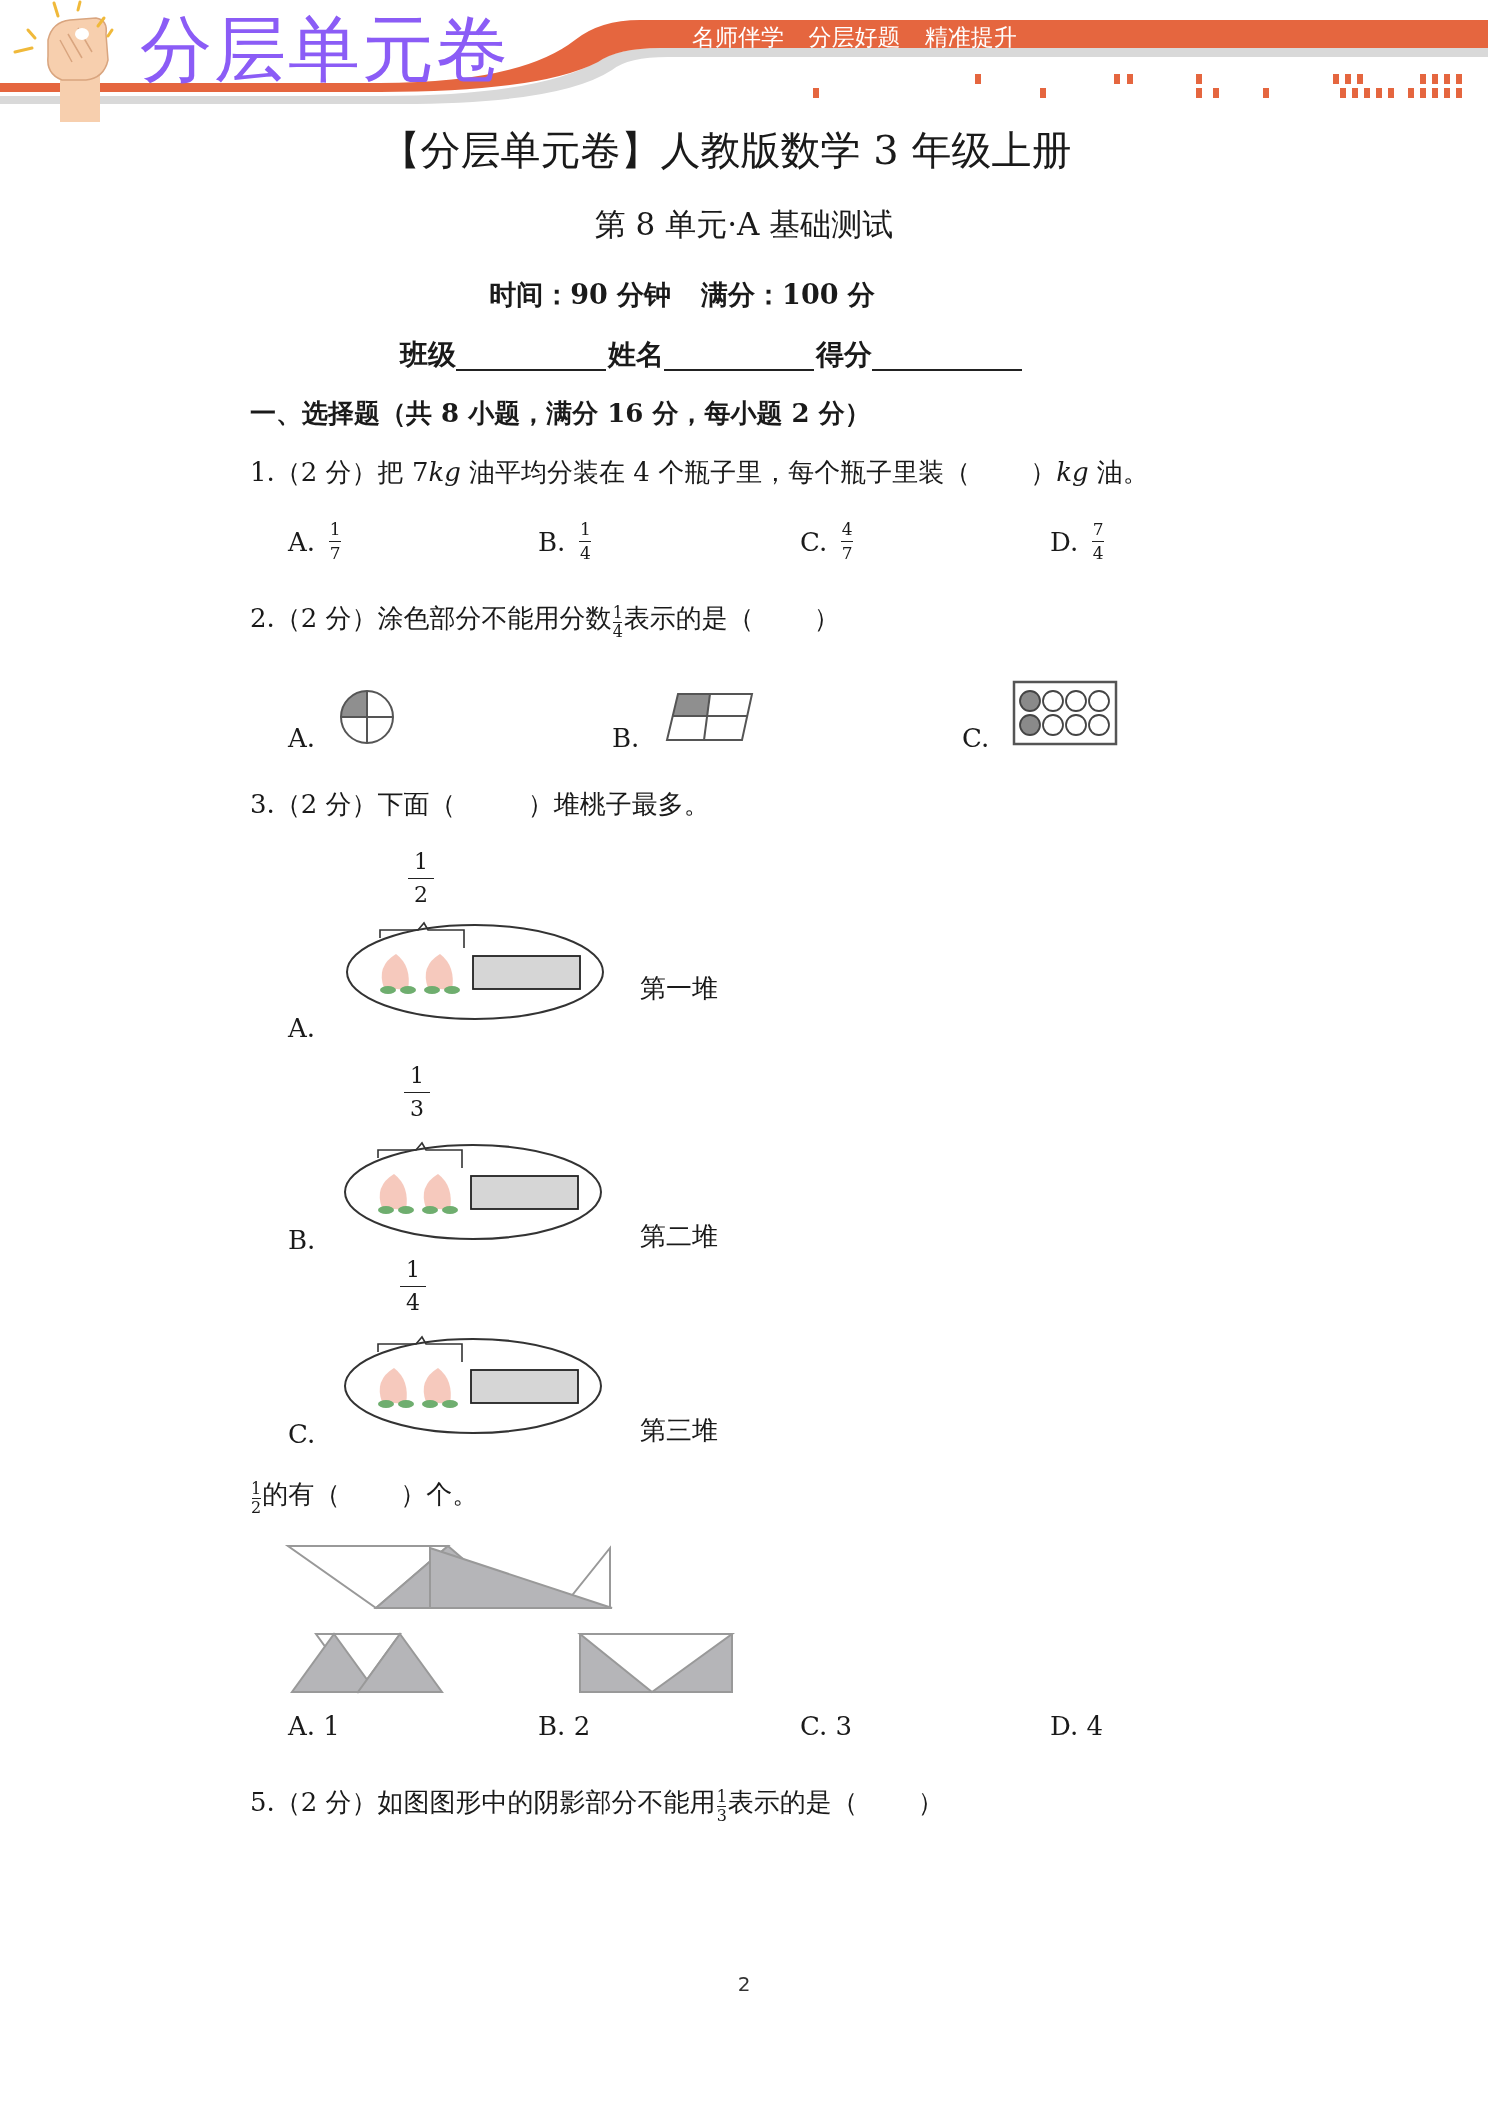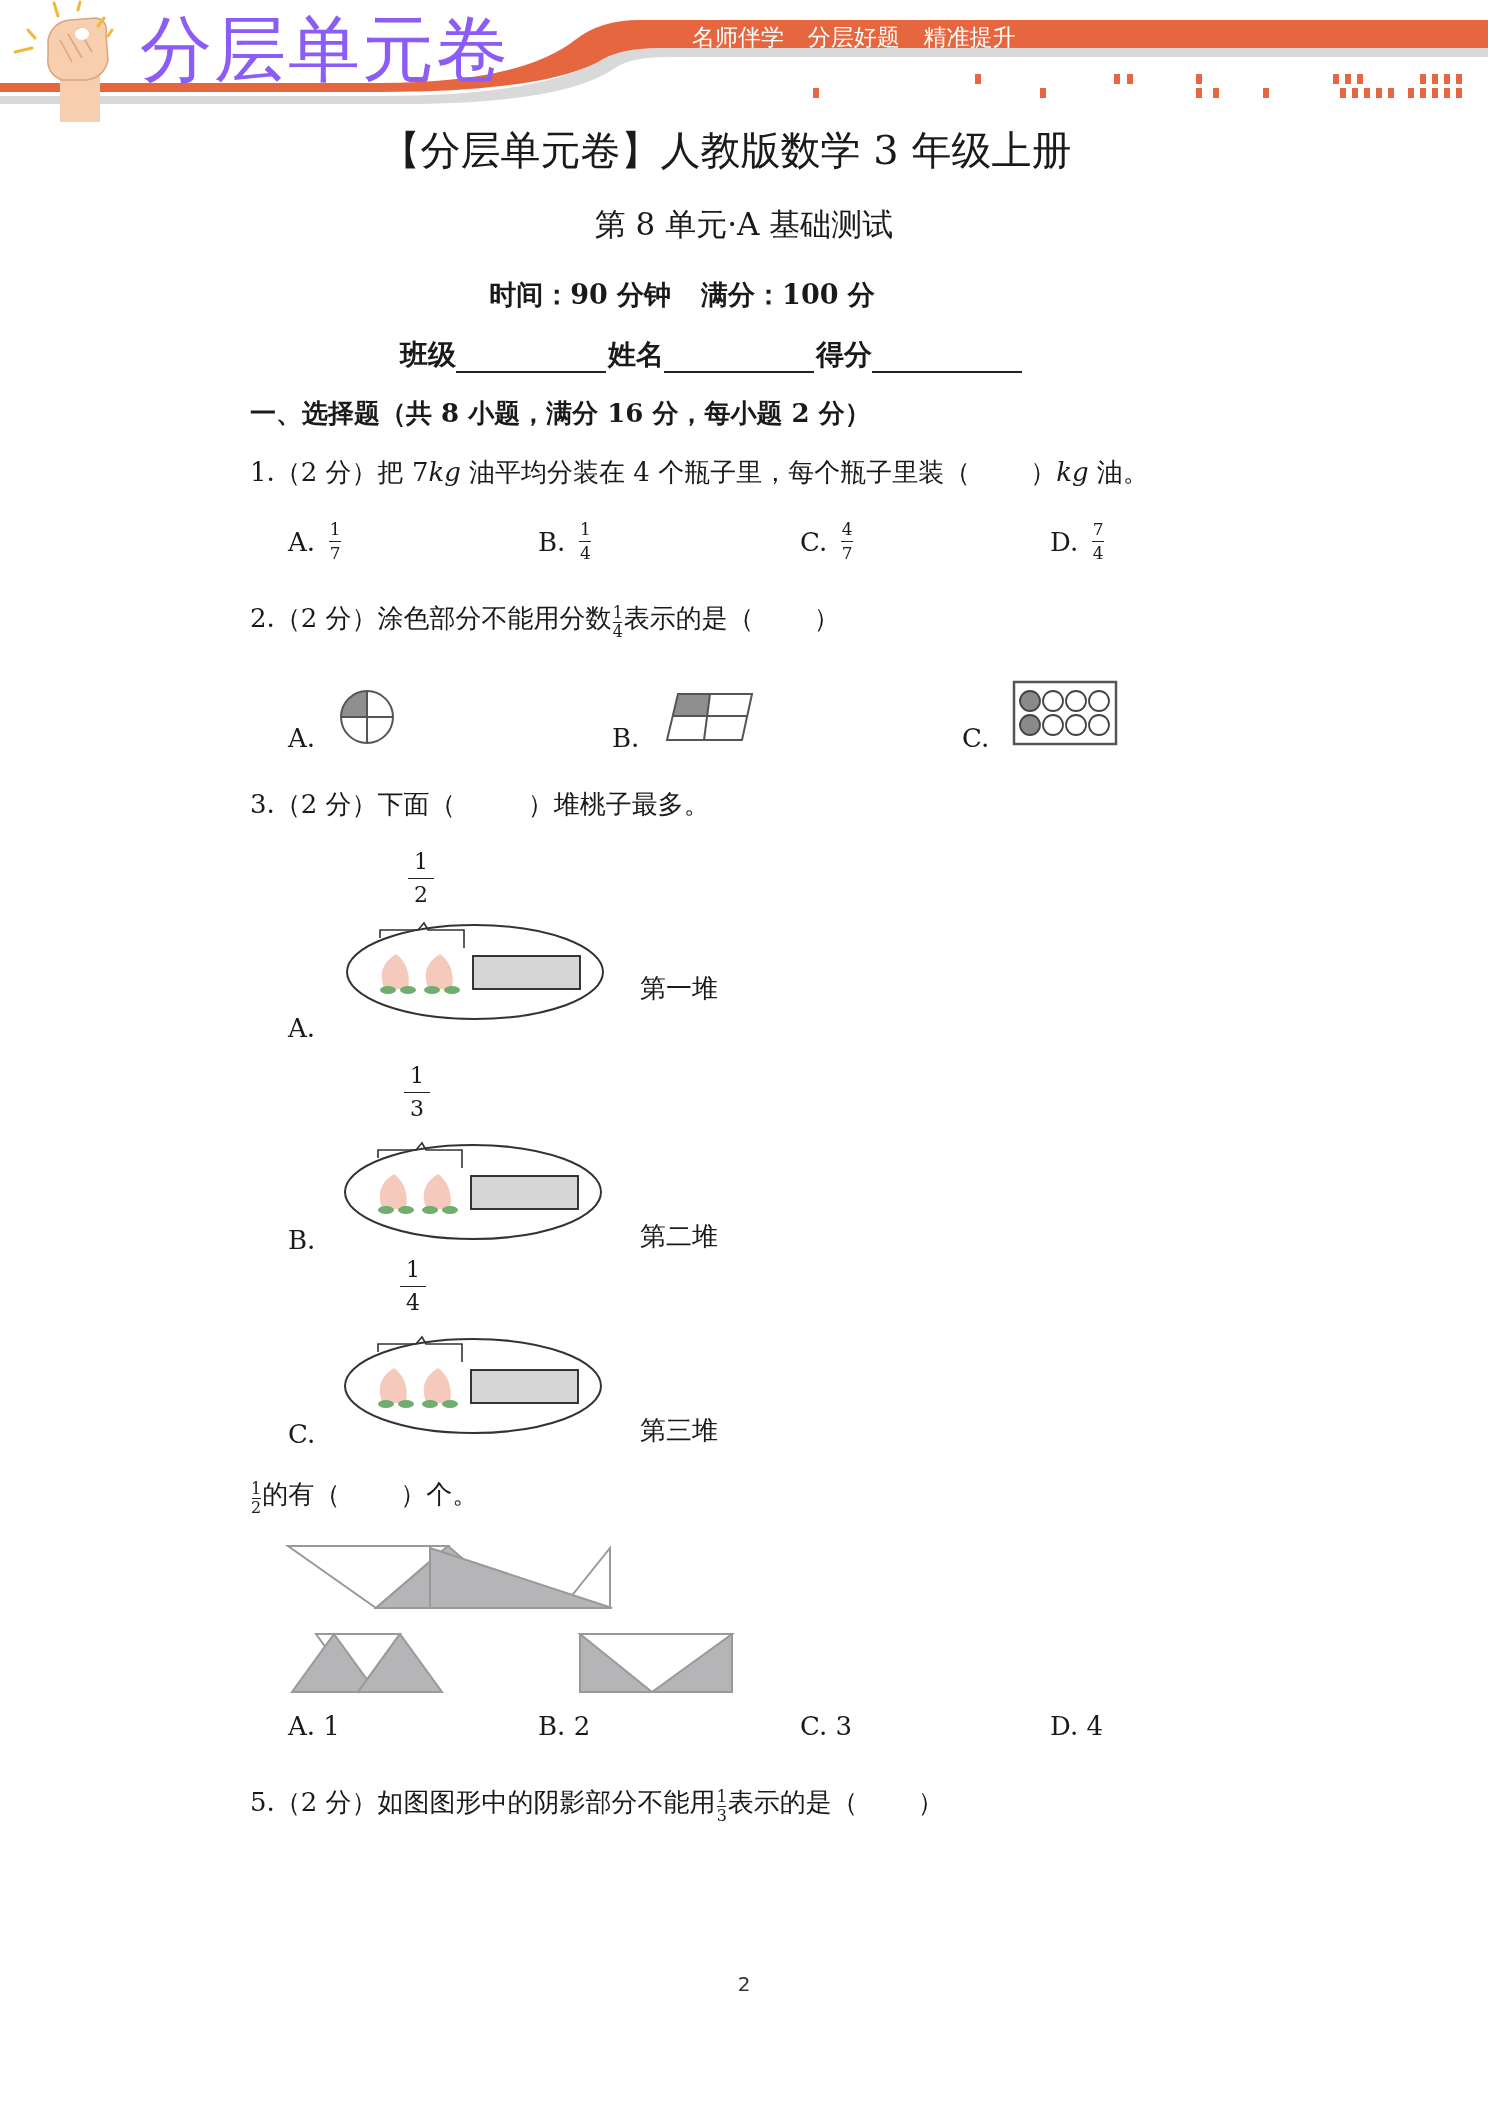--- a/index.html
+++ b/index.html
@@ -4,33 +4,33 @@
 <style>
   html, body { margin: 0; padding: 0; background: #ffffff; }
   body { width: 1488px; height: 2104px; position: relative; overflow: hidden;
          font-family: "DejaVu Serif", "Liberation Serif", serif; color: #1a1a1a; }
   .abs { position: absolute; }
 
   
   .banner { position: absolute; left: 0; top: 0; width: 1488px; height: 130px; }
   .brand-title { position: absolute; left: 140px; top: 4px; font-family: "DejaVu Sans", sans-serif;
                  font-size: 72px; letter-spacing: 2px; color: #8b5cf6; line-height: 90px; }
-  .slogan { position: absolute; left: 692px; top: 22px; font-family: Liberation Serif, serif;
+  .slogan { position: absolute; left: 692px; top: 22px; font-family: Liberation Sans, sans-serif;
             font-size: 23px; color: #ffffff; word-spacing: 18px; letter-spacing: 0px; }
 
   
   .doc-title { position: absolute; left: 0; width: 1452px; top: 122px; text-align: center;
                font-size: 40px; line-height: 56px; }
   .doc-subtitle { position: absolute; left: 0; width: 1488px; top: 202px; text-align: center;
                   font-size: 31px; line-height: 44px; }
   .doc-meta { position: absolute; left: 0; width: 1364px; top: 275px; text-align: center;
               font-size: 27px; font-weight: bold; line-height: 40px; }
   .meta-gap { display: inline-block; width: 30px; }
   .fields { position: absolute; left: 400px; top: 335px; font-size: 28px; font-weight: bold; line-height: 40px;
-            display: flex; align-items: center; }
+            display: flex; align-items: flex-start; }
   .blank { display: inline-block; width: 150px; border-bottom: 2px solid #222; height: 34px; margin-right: 2px; }
 
   .section-title { position: absolute; left: 250px; top: 393px; font-size: 26px; font-weight: bold; line-height: 40px; }
 
   .q { position: absolute; left: 250px; font-size: 26px; line-height: 40px; white-space: nowrap; }
   .paren { display: inline-block; width: 60px; }
   .paren-wide { display: inline-block; width: 72px; }
   .ital { font-style: italic; }
 
   .inline-frac { display: inline-flex; flex-direction: column; align-items: center; vertical-align: middle;

